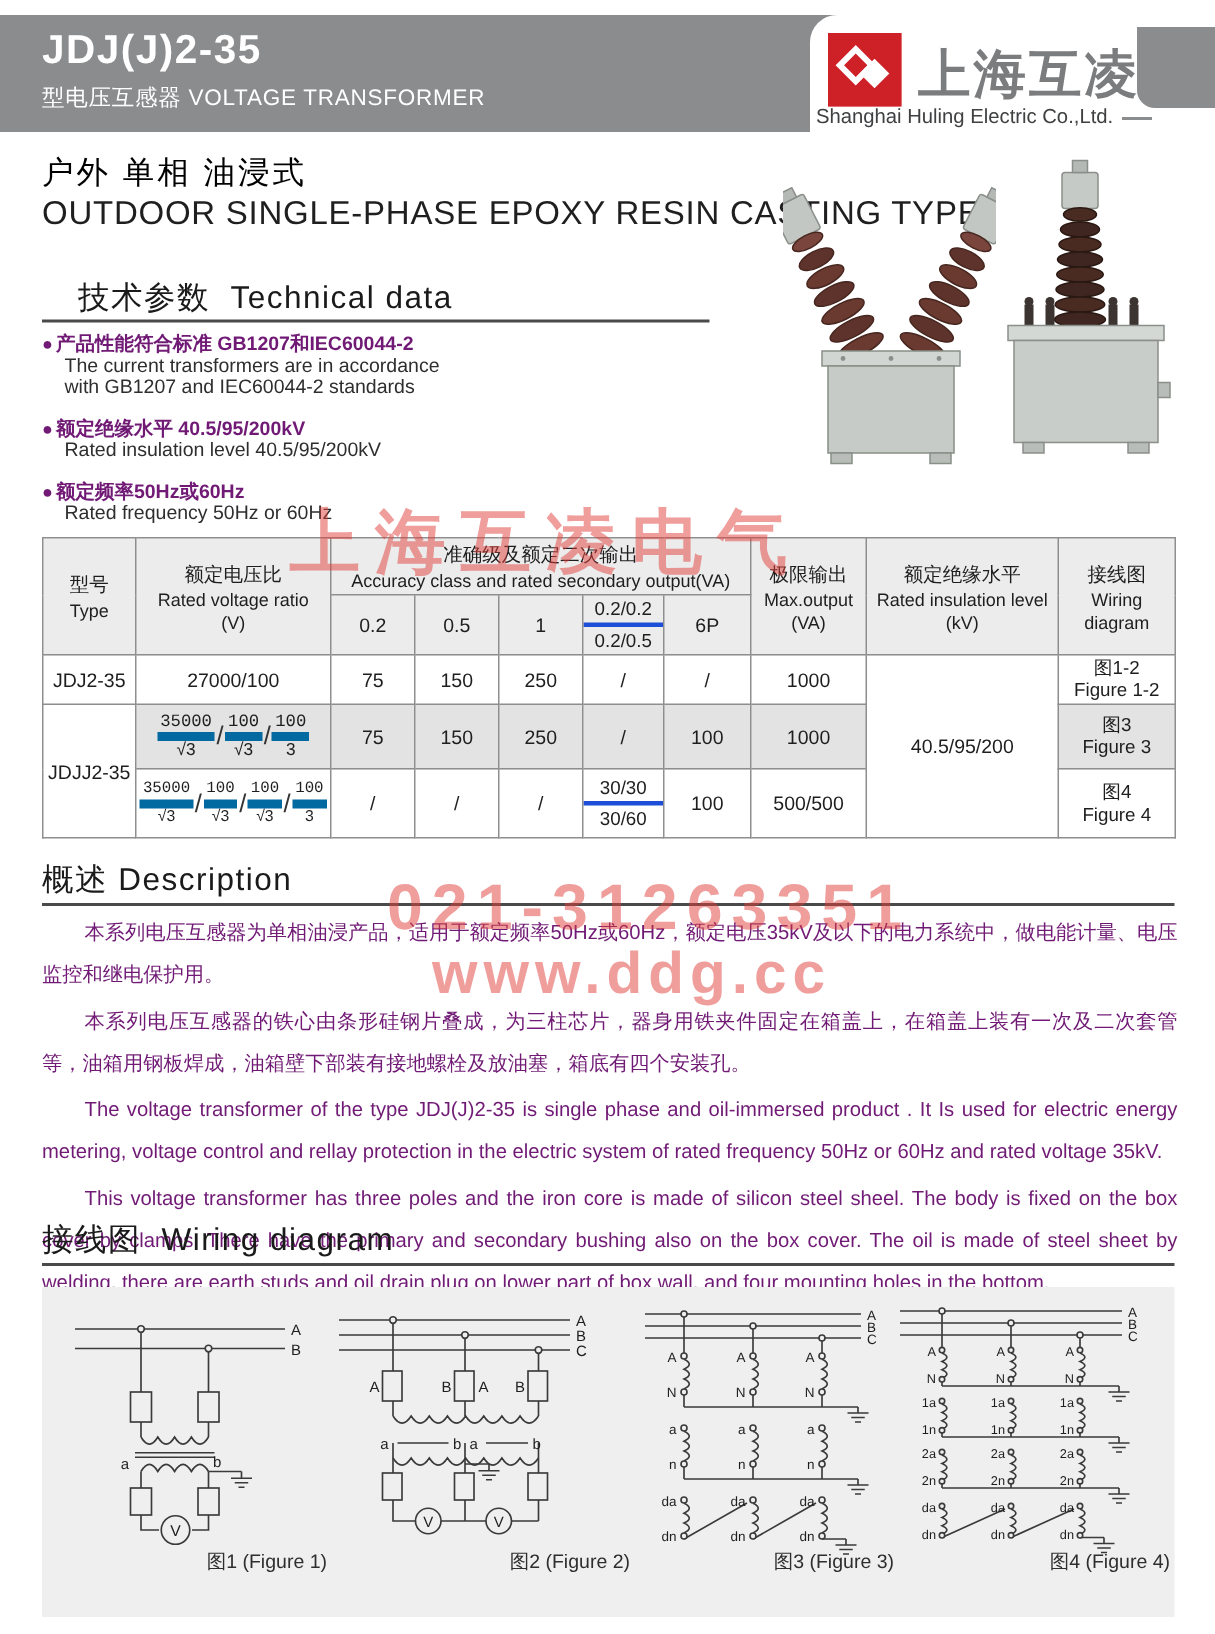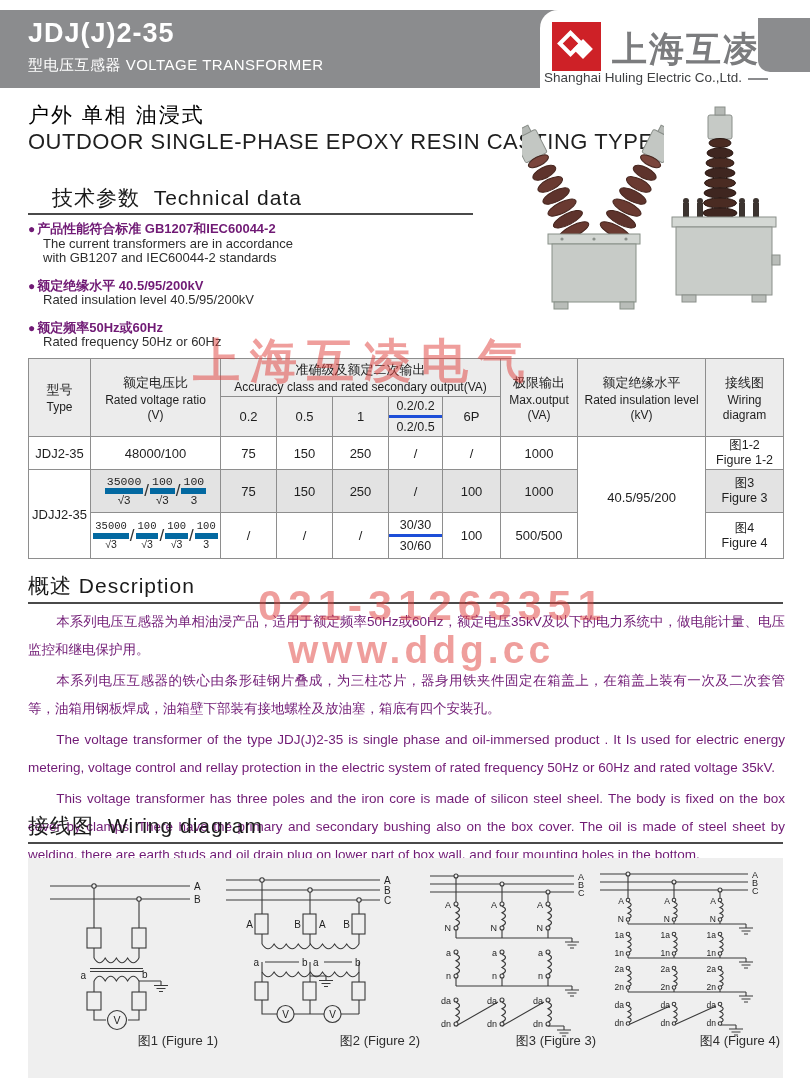--- a/index.html
+++ b/index.html
@@ -229,21 +229,21 @@
         <th class="split-cell">
           <div>0.2/0.2</div>
             <div>0.2/0.5</div>
         </th>
         <th>6P</th>
       </tr>
     </thead>
     <tbody>
       <tr class="row-b1">
         <td>JDJ2-35</td>
-        <td>48000/100</td>
+        <td>27000/100</td>
         <td>75</td>
         <td>150</td>
         <td>250</td>
         <td>/</td>
         <td>/</td>
         <td>1000</td>
         <td rowspan="3">40.5/95/200</td>
         <td class="wire-cell">
           <span>图1-2</span><br><span>Figure 1-2</span>
         </td>

